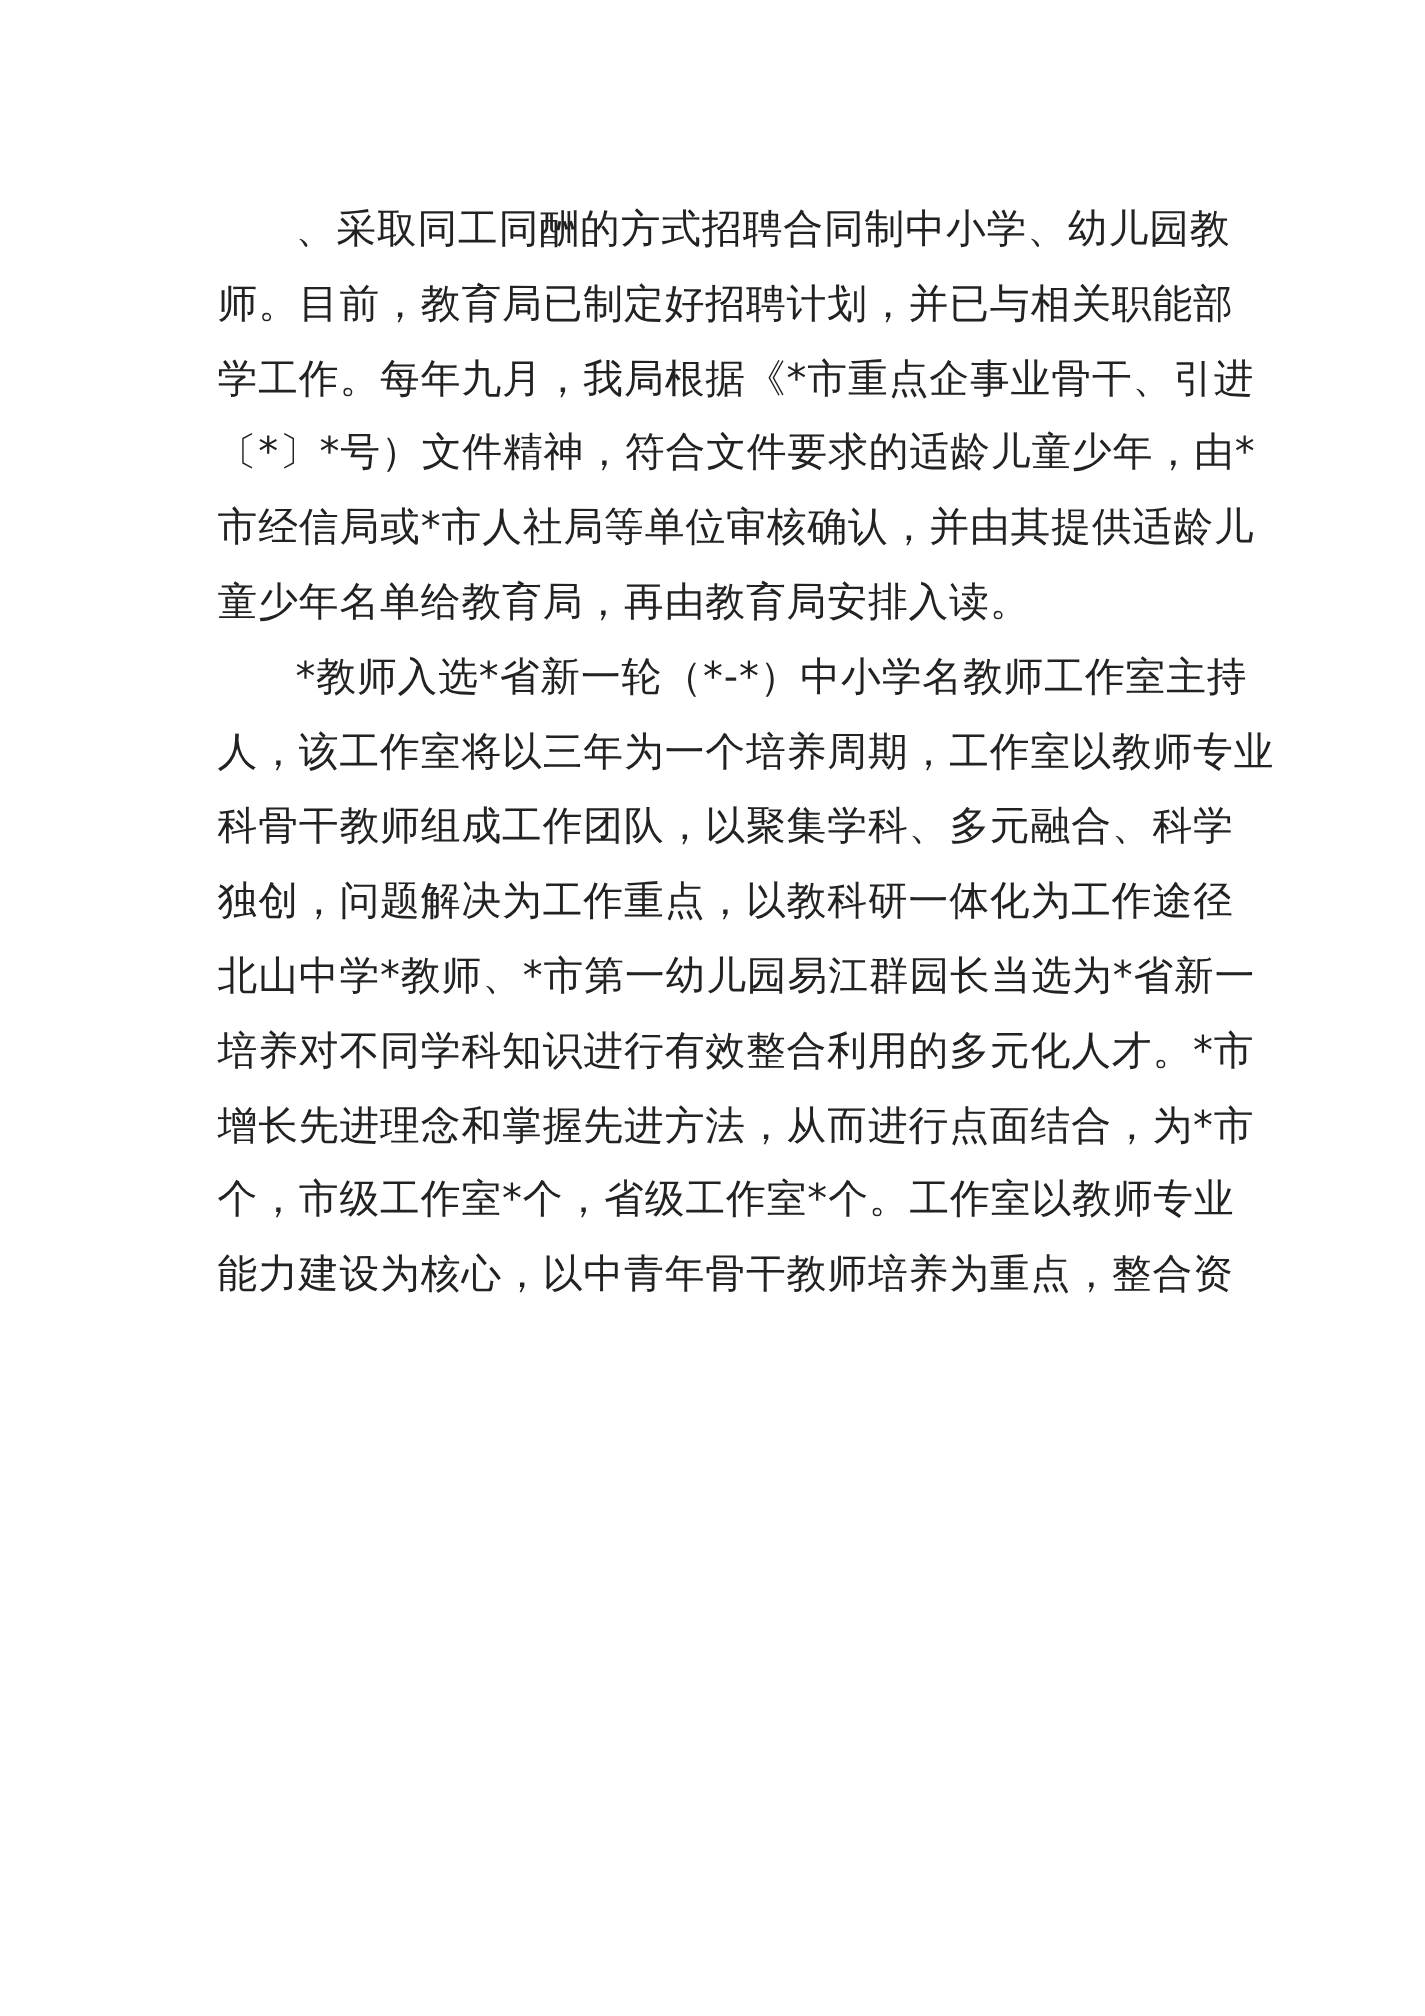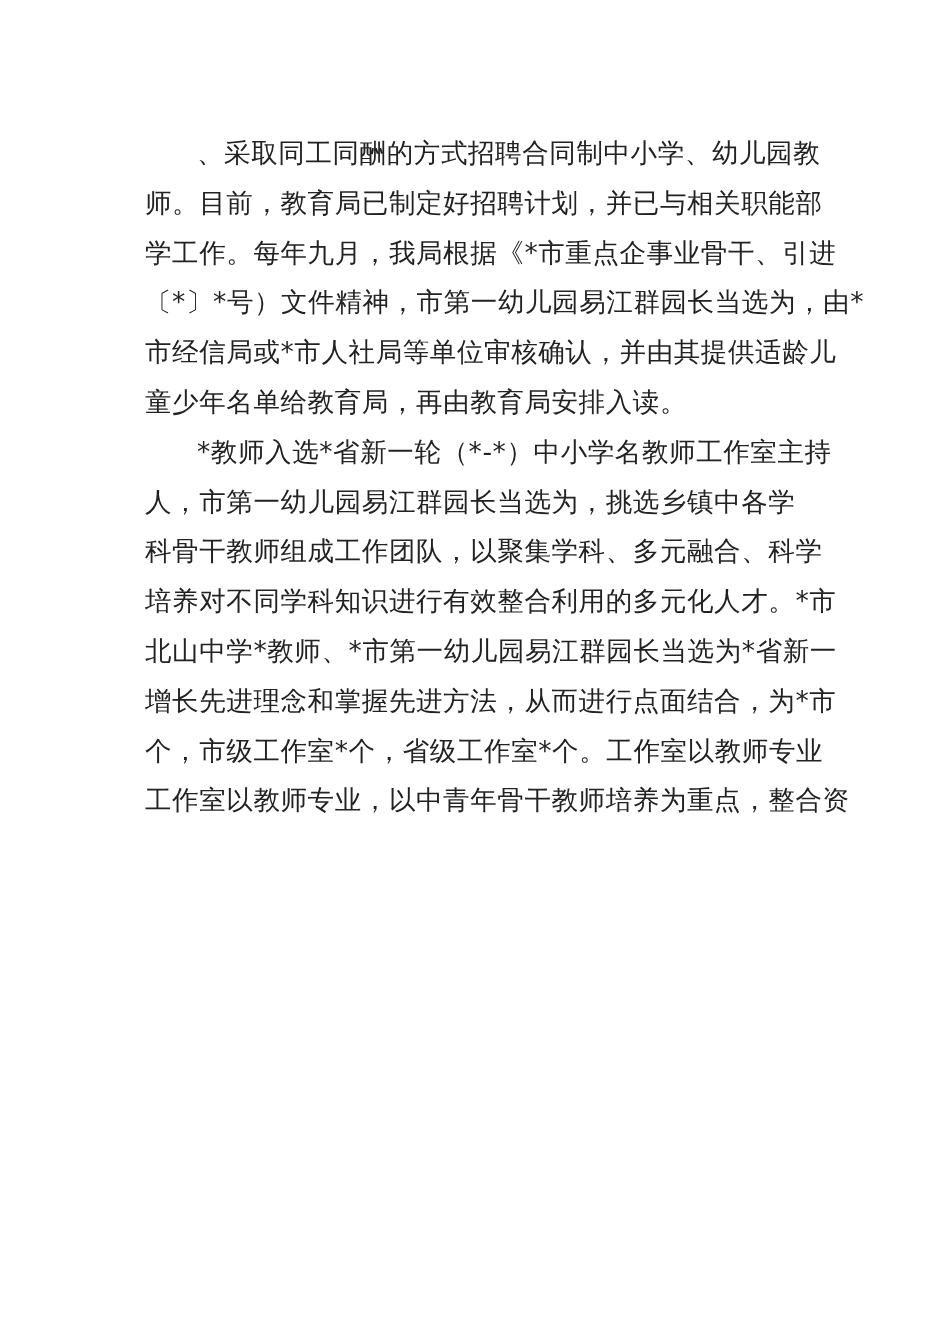--- a/index.html
+++ b/index.html
@@ -39,29 +39,30 @@
 </head>
 <body>
 
 <div class="page">
   <div class="para">
     <span class="line indent">、采取同工同酬的方式招聘合同制中小学、幼儿园教</span>
     <span class="line">师。目前，教育局已制定好招聘计划，并已与相关职能部</span>
   </div>
   <div class="para">
     <span class="line">学工作。每年九月，我局根据《*市重点企事业骨干、引进</span>
-    <span class="line">〔*〕*号）文件精神，市第一幼儿园易江群园长当选为，由*</span>
+    <span class="line">〔*〕*号）文件精神，符合文件要求的适龄儿童少年，由*</span>
     <span class="line">市经信局或*市人社局等单位审核确认，并由其提供适龄儿</span>
     <span class="line">童少年名单给教育局，再由教育局安排入读。</span>
   </div>
   <div class="para">
     <span class="line indent">*教师入选*省新一轮（*-*）中小学名教师工作室主持</span>
-    <span class="line">人，市第一幼儿园易江群园长当选为，挑选乡镇中各学</span>
+    <span class="line">人，该工作室将以三年为一个培养周期，工作室以教师专业</span>
     <span class="line">科骨干教师组成工作团队，以聚集学科、多元融合、科学</span>
+    <span class="line">独创，问题解决为工作重点，以教科研一体化为工作途径</span>
+    <span class="line">北山中学*教师、*市第一幼儿园易江群园长当选为*省新一</span>
     <span class="line">培养对不同学科知识进行有效整合利用的多元化人才。*市</span>
-    <span class="line">北山中学*教师、*市第一幼儿园易江群园长当选为*省新一</span>
     <span class="line">增长先进理念和掌握先进方法，从而进行点面结合，为*市</span>
   </div>
   <div class="para">
     <span class="line">个，市级工作室*个，省级工作室*个。工作室以教师专业</span>
-    <span class="line">工作室以教师专业，以中青年骨干教师培养为重点，整合资</span>
+    <span class="line">能力建设为核心，以中青年骨干教师培养为重点，整合资</span>
   </div>
 </div>
 
 </body></html>

